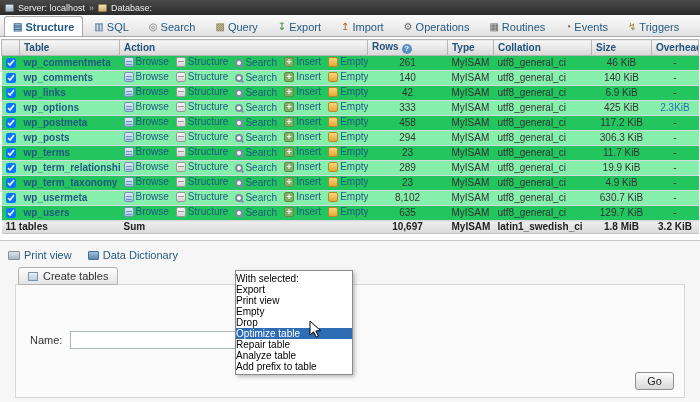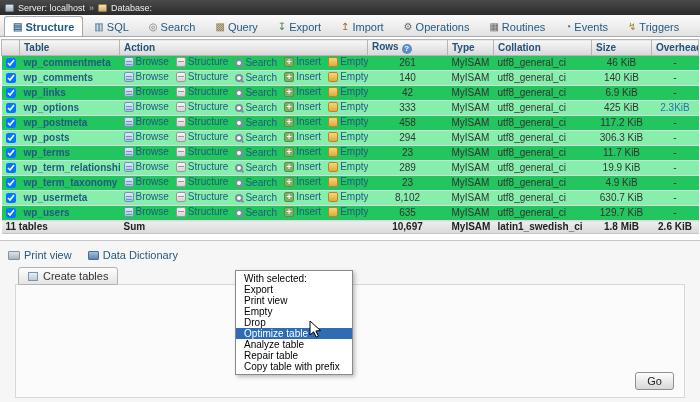--- a/index.html
+++ b/index.html
@@ -50,21 +50,21 @@
 
   
   .withsel{display:flex;align-items:center;gap:5px;margin:4px 0 0 5px;font-size:10px;color:#333;position:relative;height:18px;}
   .up-arrow{color:#555;font-size:11px;}
   .withsel input[type=checkbox]{width:11px;height:11px;}
   .sel-wrap{position:relative;margin-left:14px;}
   .pma-select{width:120px;height:17px;border:1px solid #7f9db9;background:#fff;display:flex;align-items:center;justify-content:space-between;font-size:10px;padding:0 1px 0 4px;cursor:pointer;}
   .sel-arrow{width:15px;height:13px;background:linear-gradient(#f5f5f5,#cfcfcf);border:1px solid #a0a0a0;display:flex;align-items:center;justify-content:center;font-size:8px;color:#333;}
   .sel-arrow::after{content:"▾";}
   .options{position:absolute;top:18px;left:0;width:118px;background:#fff;border:1px solid #8a8a8a;z-index:20;padding:2px 0;box-shadow:2px 2px 4px rgba(0,0,0,.25);}
-  .option{font-size:10px;height:11px;line-height:11px;padding:0 8px;color:#000;cursor:pointer;white-space:nowrap;overflow:hidden;}
+  .option{font-size:10px;height:11px;line-height:11px;padding:0 0;color:#000;cursor:pointer;white-space:nowrap;overflow:hidden;}
   .option.hl{background:#2e6db4;color:#fff;}
   .cursor{position:absolute;left:74px;top:68px;z-index:25;pointer-events:none;}
 
   
   .bottom{position:absolute;left:0;top:240px;width:700px;height:162px;background:#f6f6f6;border-top:1px solid #c5c5c5;}
   .links-row{position:absolute;left:8px;top:8px;display:flex;gap:16px;font-size:11px;align-items:center;}
   .blink{color:#235a81;display:inline-flex;gap:4px;align-items:center;text-decoration:none;cursor:pointer;}
   .ic-print{width:12px;height:9px;background:linear-gradient(#dfe3e7,#aab4bc);border:1px solid #84919b;border-radius:1px;display:inline-block;}
   .ic-book{width:11px;height:9px;background:linear-gradient(#9fc0df,#5b87ad);border:1px solid #4a6f93;border-radius:1px;display:inline-block;}
   .legend-tab{position:absolute;left:18px;top:26px;height:18px;padding:0 9px;background:linear-gradient(#fdfdfd,#e4e4e4);border:1px solid #b2b2b2;border-radius:3px 3px 0 0;font-size:11px;color:#333;display:flex;align-items:center;gap:5px;z-index:2;}
@@ -453,44 +453,44 @@
   </tr>
       </tbody>
     <tfoot>
       <tr>
         <td colspan="2">11 tables</td>
         <td>Sum</td>
         <td class="num">10,697</td>
         <td>MyISAM</td>
         <td>latin1_swedish_ci</td>
         <td class="num">1.8 MiB</td>
-        <td class="num">2.6 KiB</td>
+        <td class="num">3.2 KiB</td>
       </tr>
     </tfoot>
   </table>
 
   <div class="withsel">
     <span class="up-arrow">↑</span>
     <input type="checkbox" checked="" style="">
     <span>Check All / Check tables having overhead</span>
     <div class="sel-wrap">
       <div class="pma-select">
         <span>Optimize table</span>
         <span class="sel-arrow"></span>
       </div>
       <div class="options" id="dd-options">
           <div class="option">With selected:</div>
           <div class="option">Export</div>
           <div class="option">Print view</div>
           <div class="option">Empty</div>
           <div class="option">Drop</div>
           <div class="option hl">Optimize table</div>
+          <div class="option">Repair table</div>
           <div class="option">Analyze table</div>
-          <div class="option">Repair table</div>
-          <div class="option">Copy table with prefix</div>
+          <div class="option">Add prefix to table</div>
         </div>
       <svg class="cursor" width="13" height="19" viewBox="0 0 13 19">
         <path d="M1 1 L1 15 L4.6 11.8 L7.2 17.2 L9.4 16.1 L6.9 10.9 L11.6 10.6 Z" fill="#ffffff" stroke="#000000" stroke-width="1"></path>
       </svg>
     </div>
   </div>
 
   <div class="bottom">
     <div class="links-row">
       <a class="blink">
@@ -502,17 +502,21 @@
         <span>Data Dictionary</span>
       </a>
     </div>
 
     <div class="legend-tab">
       <span class="ic-newtbl"></span>
       <span>Create tables</span>
     </div>
 
     <div class="fieldset">
+      <div class="name-row">
+        <label>Name:</label>
+        <input class="txt" type="text" value="" style="">
+      </div>
       <button class="go">Go</button>
     </div>
   </div>
 
 </div>
 
 </body></html>

